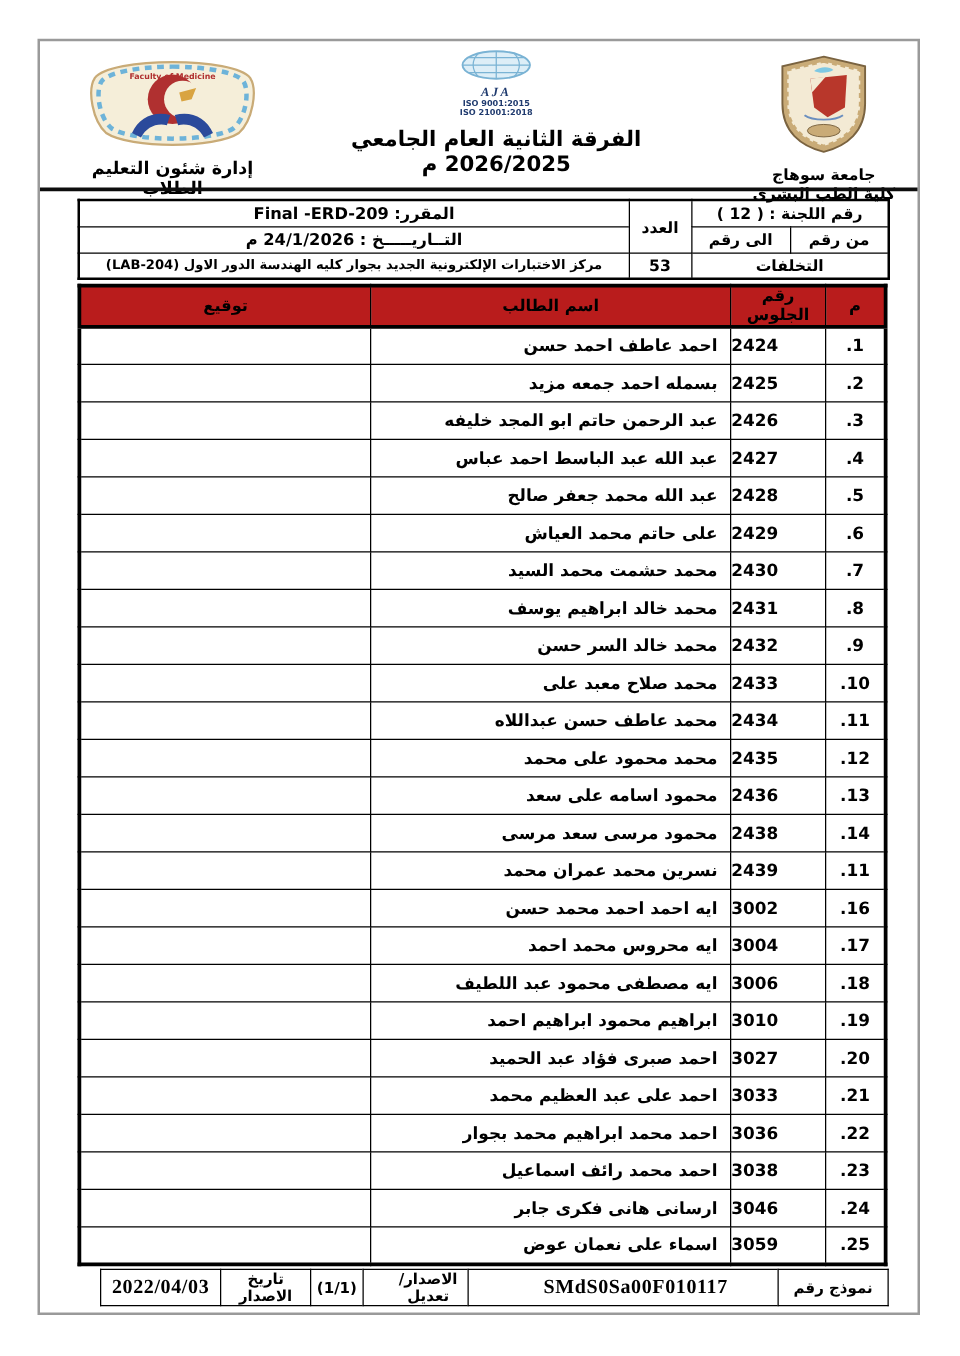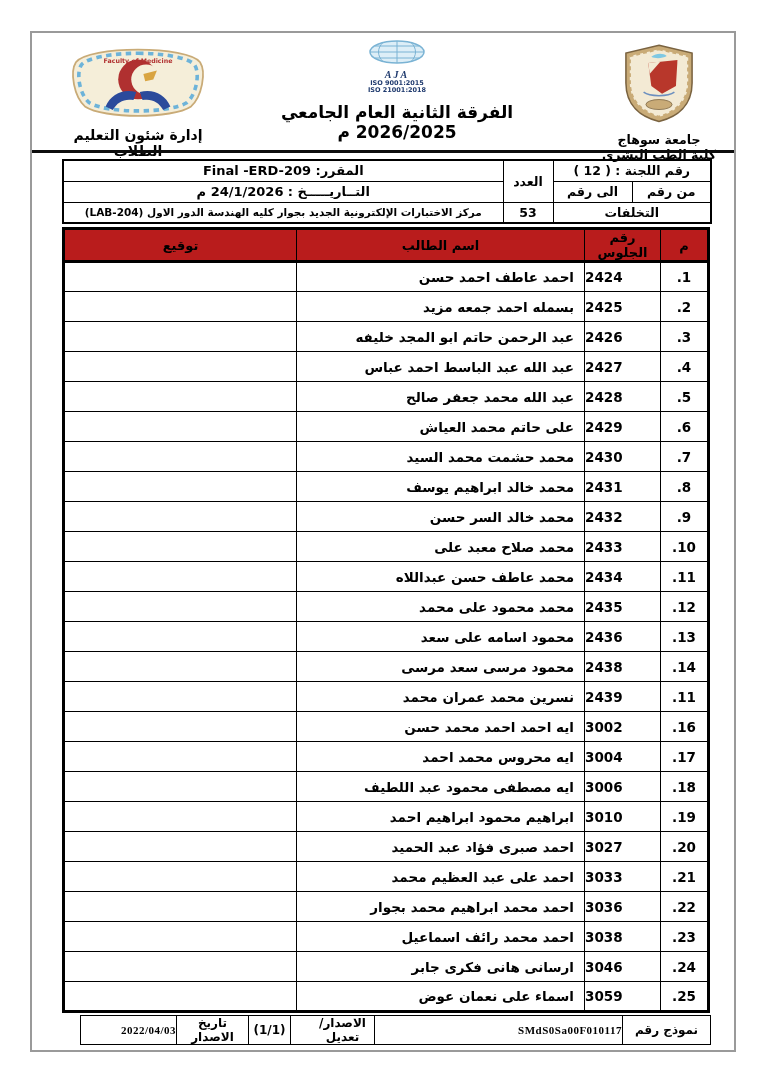--- a/index.html
+++ b/index.html
@@ -52,21 +52,21 @@
   .students .w-name { width:288px;margin-top:32px; }
   .students td.c-no { text-align:center; direction:rtl; }
   .students td.c-seat { text-align:left;margin-top:12px; }
   .students td.c-name { text-align:right; padding-right:10px; }
   
   .foot {
     position:absolute; top:982px; left:48px; width:630px;
     direction:rtl; table-layout:fixed;
   }
   .foot td { border:1.5px solid #000; height:25px; font-weight:bold; font-size:12px; text-align:center; }
-  .foot .serif { font-family:"Liberation Serif", serif; font-size:11px; letter-spacing:.5px;text-align:right; }
+  .foot .serif { font-family:"Liberation Serif", serif; font-size:16px; letter-spacing:.5px; }
   .foot .w1 { width:88px; } .foot .w2 { width:248px;padding-left:20px; } .foot .w3 { width:84px;padding-left:20px; }
   .foot .w4 { width:42px; } .foot .w5 { width:72px; } .foot .w6 { width:96px; }
 </style>
 </head>
 <body>
 
 <div class="frame">
 
   <div class="uni-block">
     <svg width="78" height="80" viewBox="0 0 100 104">

